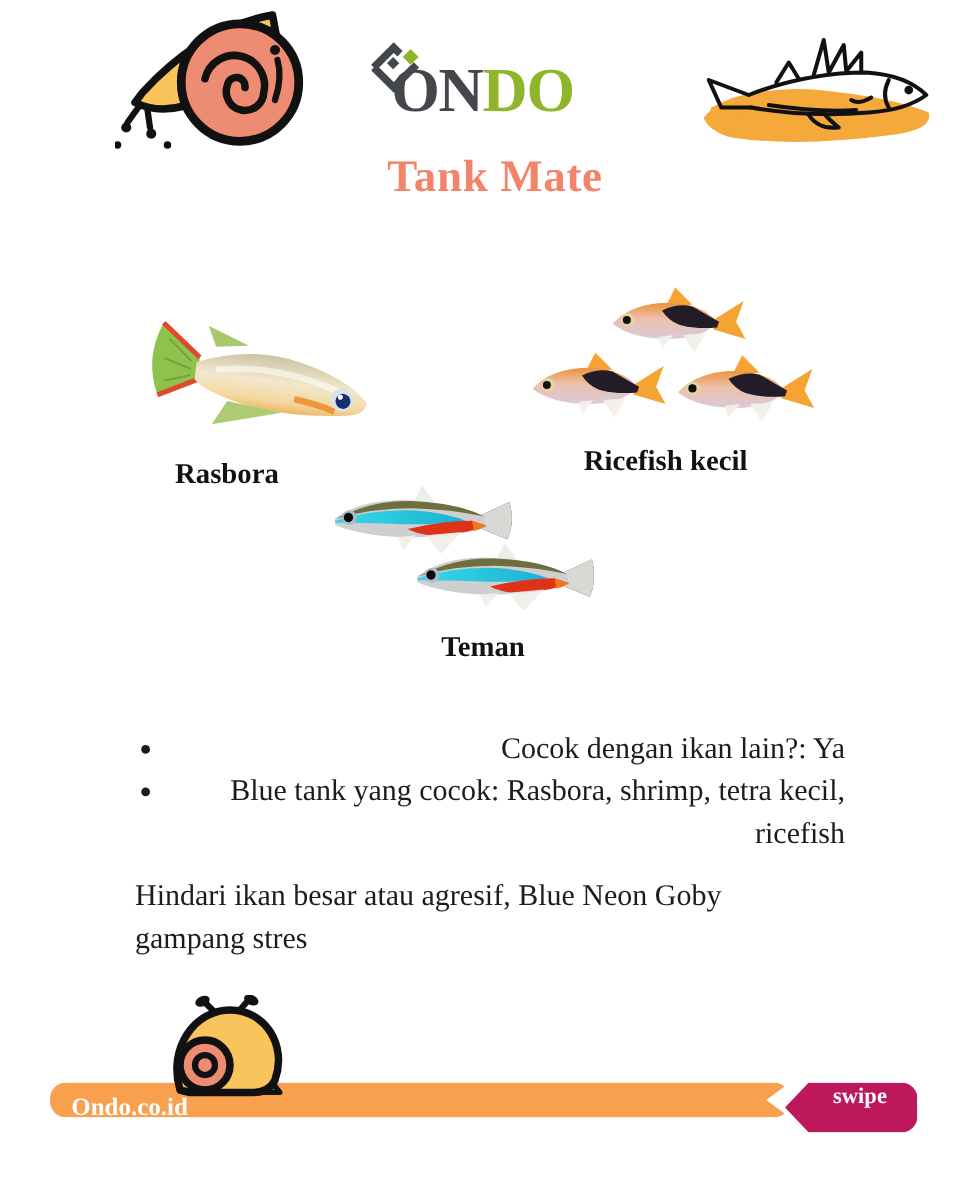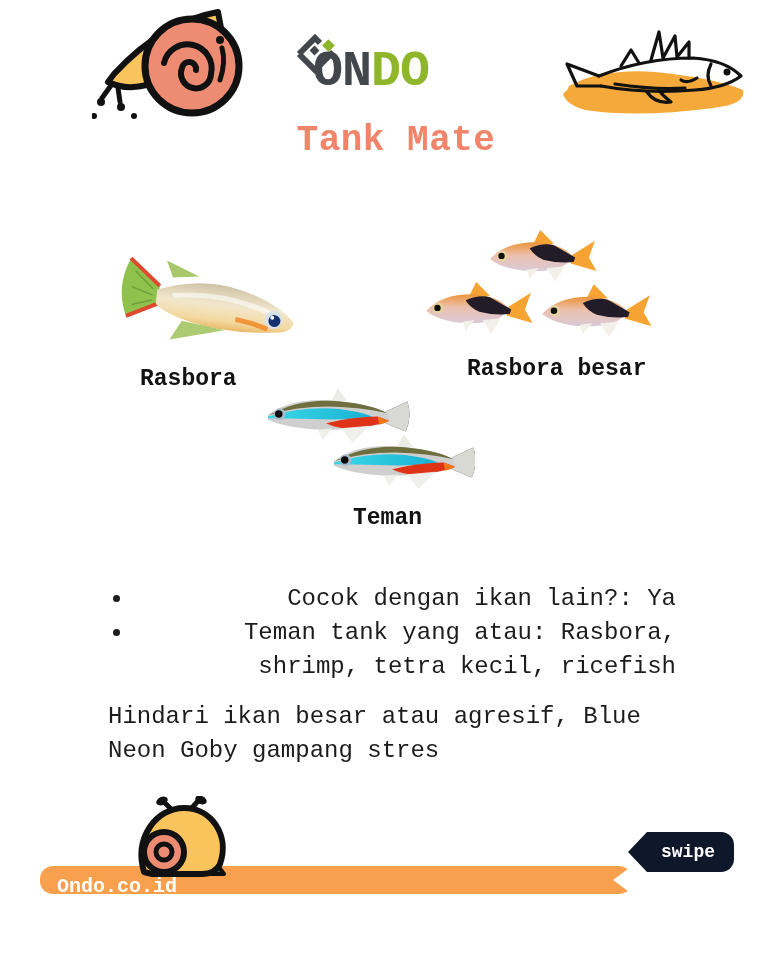--- a/index.html
+++ b/index.html
@@ -1,19 +1,19 @@
 <!DOCTYPE html>
 <html><head>
 <meta charset="utf-8">
 <style>
   html,body{margin:0;padding:0;background:#e9e9e9;}
   .canvas{
     position:relative;width:768px;height:960px;margin:0 auto;
     background:#ffffff;overflow:hidden;
-    font-family:Liberation Mono, monospace;color:#1e1e1e;
+    font-family:Liberation Serif, serif;color:#1e1e1e;
   }
   .abs{position:absolute;}
 
   
   .logo-wrap{left:283px;top:24px;width:220px;height:80px;}
   .logo-icon{position:absolute;left:6px;top:4px;}
   .logo-text{position:absolute;left:30px;top:22px;font-size:50px;line-height:52px;
     font-weight:bold;letter-spacing:-1px;white-space:nowrap;}
   .logo-on{color:#43474c;}
   .logo-do{color:#8fb62b;}
@@ -32,24 +32,24 @@
   .info-block ul{margin:0;padding:0 0 0 41px;text-align:right;}
   .info-block li{margin:0;padding:0;}
   .info-note{margin:16px;}
 
   
   .footer-bar{left:40px;top:866px;width:592px;height:28px;background:#f8a04e;
     border-radius:13px;
     clip-path:polygon(0 0,100% 0,calc(100% - 19px) 50%,100% 100%,0 100%);}
   .footer-site{position:absolute;left:17px;top:0;height:40px;display:flex;align-items:center;
     color:#ffffff;font-weight:bold;font-size:20px;}
-  .swipe-seg{left:628px;top:832px;width:106px;height:40px;background:#0f172a;
+  .swipe-seg{left:628px;top:866px;width:106px;height:40px;background:#be185d;
     border-radius:13px;
     clip-path:polygon(19px 0,100% 0,100% 100%,19px 100%,0 50%);
-    display:flex;align-items:center;justify-content:center;}
+    display:flex;align-items:flex-start;justify-content:center;}
   .swipe-label{color:#ffffff;font-weight:bold;font-size:18px;padding-left:14px;}
 
   svg{display:block;}
 </style>
 </head>
 <body>
 
 <div class="canvas">
 
   <div class="abs" style="left:92px;top:4px;">
@@ -170,21 +170,21 @@
         <path d="M82,58 L94,76 L106,56 Z" fill="#f2efe9" opacity="0.95"></path>
 
         <circle cx="24" cy="42" r="7" fill="#e6d49c"></circle>
         <circle cx="23" cy="42" r="4.2" fill="#111111"></circle>
       </g>
     </defs>
     <use href="#rasbora" transform="translate(66,4) scale(0.76)"></use>
     <use href="#rasbora" transform="translate(2,56) scale(0.76)"></use>
     <use href="#rasbora" transform="translate(118,58) scale(0.78)"></use>
   </svg>
-  <div class="abs fish-label lbl-rasbora">Rasbora besar</div>
+  <div class="abs fish-label lbl-rasbora">Ricefish kecil</div>
 
   <svg class="abs" style="left:255px;top:376px;" width="220" height="112" viewBox="0 0 220 112">
     <defs>
       <linearGradient id="neonStripe" x1="0" y1="0" x2="1" y2="0">
         <stop offset="0" stop-color="#39d8e6"></stop>
         <stop offset="1" stop-color="#18b2d4"></stop>
       </linearGradient>
       <g id="tetra">
 
         <path d="M148,38 L174,26 Q180,44 172,62 L148,52 Z" fill="#ececе8" opacity="0.9"></path>
@@ -209,21 +209,21 @@
       </g>
     </defs>
     <use href="#tetra" transform="translate(8,4) scale(0.83)"></use>
     <use href="#tetra" transform="translate(74,50) scale(0.83)"></use>
   </svg>
   <div class="abs fish-label lbl-tetra">Teman</div>
 
   <div class="abs info-block">
     <ul>
       <li>Cocok dengan ikan lain?: Ya</li>
-      <li>Teman tank yang atau: Rasbora, shrimp, tetra kecil, ricefish</li>
+      <li>Blue tank yang cocok: Rasbora, shrimp, tetra kecil, ricefish</li>
     </ul>
     <p class="info-note">Hindari ikan besar atau agresif, Blue Neon Goby gampang stres</p>
   </div>
 
   <div class="abs" style="left:128px;top:796px;z-index:2;">
     <svg width="112" height="88" viewBox="0 0 112 88">
 
       <path d="M46,16 L36,6" stroke="#111111" stroke-width="5" stroke-linecap="round"></path>
       <path d="M62,14 L70,5" stroke="#111111" stroke-width="5" stroke-linecap="round"></path>
       <ellipse cx="34" cy="5" rx="6" ry="4" transform="rotate(-25 34 5)" fill="#111111"></ellipse>

